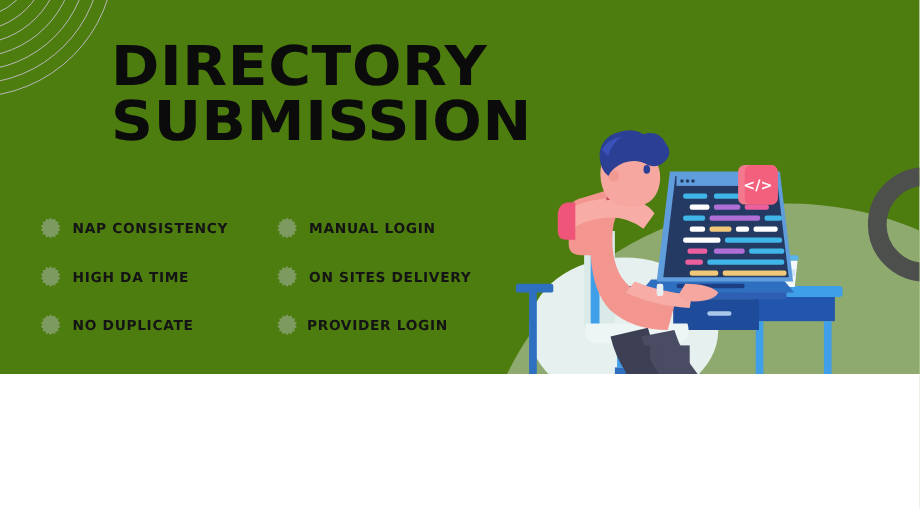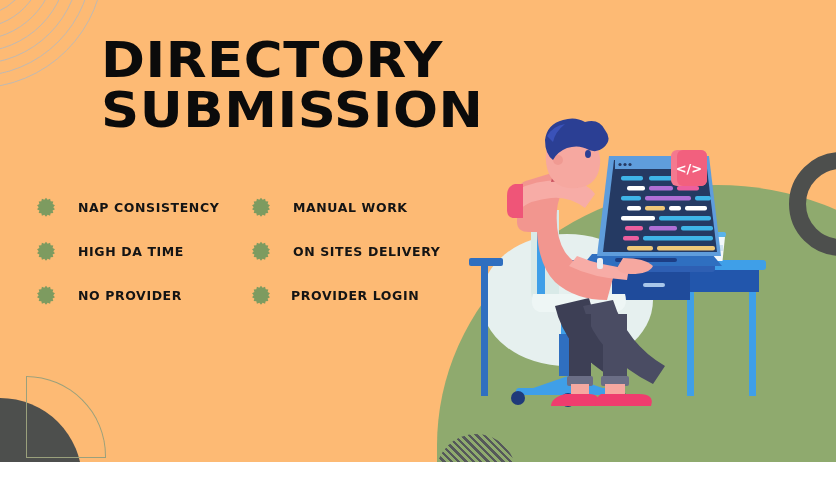--- a/index.html
+++ b/index.html
@@ -4,22 +4,22 @@
 <style>
   * { margin:0; padding:0; box-sizing:border-box; }
   html, body {
     width:836px; height:484px;
     background:#ffffff;
     font-family:"Liberation Sans", sans-serif;
     overflow:hidden;
   }
   #stage {
     position:relative;
-    width:836px; height:462px;
-    background:#fdba74;
+    width:836px; height:340px;
+    background:#4d7c0f;
     overflow:hidden;
   }
 
   
   .arcs { position:absolute; left:-58px; top:-74px; width:180px; height:180px; }
 
   
   .bl-dark {
     position:absolute; left:0px; top:398px;
     width:82px; height:86px;
@@ -80,29 +80,29 @@
     position:absolute; left:36px; top:185px;
     width:420px;
     display:grid;
     grid-template-columns:215px 205px;
     grid-auto-rows:44px;
     align-items:center;
   }
   .feat { display:flex; align-items:center; }
   .burst { flex:0 0 auto; width:20px; height:20px; }
   .feat-label {
-    margin-left:22px;
+    margin-left:10px;
     font-family:"DejaVu Sans", sans-serif;
     font-weight:700;
     font-size:12.5px;
     letter-spacing:0.6px;
     color:#141414;
     white-space:nowrap;
   }
-  .feat.indent .feat-label { margin-left:20px; }
+  .feat.indent .feat-label { margin-left:8px; }
 
   
   .illus { position:absolute; left:437px; top:118px; width:399px; height:366px; }
 </style>
 </head>
 <body>
 
 <div id="stage">
 
   <svg class="arcs" viewBox="0 0 180 180">
@@ -138,42 +138,42 @@
       <svg class="burst" viewBox="0 0 40 40">
         <path fill="#7d9b60" d="M20 1.5 23.3 5.6 28.2 3.5 29.3 8.7 34.6 9 33.2 14.1 37.9 16.6 34.6 20.6 37.9 24.6 33.2 27.1 34.6 32.2 29.3 32.5 28.2 37.7 23.3 35.6 20 39.7 16.7 35.6 11.8 37.7 10.7 32.5 5.4 32.2 6.8 27.1 2.1 24.6 5.4 20.6 2.1 16.6 6.8 14.1 5.4 9 10.7 8.7 11.8 3.5 16.7 5.6Z"></path>
       </svg>
       <span class="feat-label">NAP CONSISTENCY</span>
     </div>
 
     <div class="feat">
       <svg class="burst" viewBox="0 0 40 40">
         <path fill="#7d9b60" d="M20 1.5 23.3 5.6 28.2 3.5 29.3 8.7 34.6 9 33.2 14.1 37.9 16.6 34.6 20.6 37.9 24.6 33.2 27.1 34.6 32.2 29.3 32.5 28.2 37.7 23.3 35.6 20 39.7 16.7 35.6 11.8 37.7 10.7 32.5 5.4 32.2 6.8 27.1 2.1 24.6 5.4 20.6 2.1 16.6 6.8 14.1 5.4 9 10.7 8.7 11.8 3.5 16.7 5.6Z"></path>
       </svg>
-      <span class="feat-label">MANUAL WORK</span>
+      <span class="feat-label">MANUAL LOGIN</span>
     </div>
 
     <div class="feat">
       <svg class="burst" viewBox="0 0 40 40">
         <path fill="#7d9b60" d="M20 1.5 23.3 5.6 28.2 3.5 29.3 8.7 34.6 9 33.2 14.1 37.9 16.6 34.6 20.6 37.9 24.6 33.2 27.1 34.6 32.2 29.3 32.5 28.2 37.7 23.3 35.6 20 39.7 16.7 35.6 11.8 37.7 10.7 32.5 5.4 32.2 6.8 27.1 2.1 24.6 5.4 20.6 2.1 16.6 6.8 14.1 5.4 9 10.7 8.7 11.8 3.5 16.7 5.6Z"></path>
       </svg>
       <span class="feat-label">HIGH DA TIME</span>
     </div>
 
     <div class="feat">
       <svg class="burst" viewBox="0 0 40 40">
         <path fill="#7d9b60" d="M20 1.5 23.3 5.6 28.2 3.5 29.3 8.7 34.6 9 33.2 14.1 37.9 16.6 34.6 20.6 37.9 24.6 33.2 27.1 34.6 32.2 29.3 32.5 28.2 37.7 23.3 35.6 20 39.7 16.7 35.6 11.8 37.7 10.7 32.5 5.4 32.2 6.8 27.1 2.1 24.6 5.4 20.6 2.1 16.6 6.8 14.1 5.4 9 10.7 8.7 11.8 3.5 16.7 5.6Z"></path>
       </svg>
       <span class="feat-label">ON SITES DELIVERY</span>
     </div>
 
     <div class="feat">
       <svg class="burst" viewBox="0 0 40 40">
         <path fill="#7d9b60" d="M20 1.5 23.3 5.6 28.2 3.5 29.3 8.7 34.6 9 33.2 14.1 37.9 16.6 34.6 20.6 37.9 24.6 33.2 27.1 34.6 32.2 29.3 32.5 28.2 37.7 23.3 35.6 20 39.7 16.7 35.6 11.8 37.7 10.7 32.5 5.4 32.2 6.8 27.1 2.1 24.6 5.4 20.6 2.1 16.6 6.8 14.1 5.4 9 10.7 8.7 11.8 3.5 16.7 5.6Z"></path>
       </svg>
-      <span class="feat-label">NO PROVIDER</span>
+      <span class="feat-label">NO DUPLICATE</span>
     </div>
 
     <div class="feat indent">
       <svg class="burst" viewBox="0 0 40 40">
         <path fill="#7d9b60" d="M20 1.5 23.3 5.6 28.2 3.5 29.3 8.7 34.6 9 33.2 14.1 37.9 16.6 34.6 20.6 37.9 24.6 33.2 27.1 34.6 32.2 29.3 32.5 28.2 37.7 23.3 35.6 20 39.7 16.7 35.6 11.8 37.7 10.7 32.5 5.4 32.2 6.8 27.1 2.1 24.6 5.4 20.6 2.1 16.6 6.8 14.1 5.4 9 10.7 8.7 11.8 3.5 16.7 5.6Z"></path>
       </svg>
       <span class="feat-label">PROVIDER LOGIN</span>
     </div>
 
   </div>

